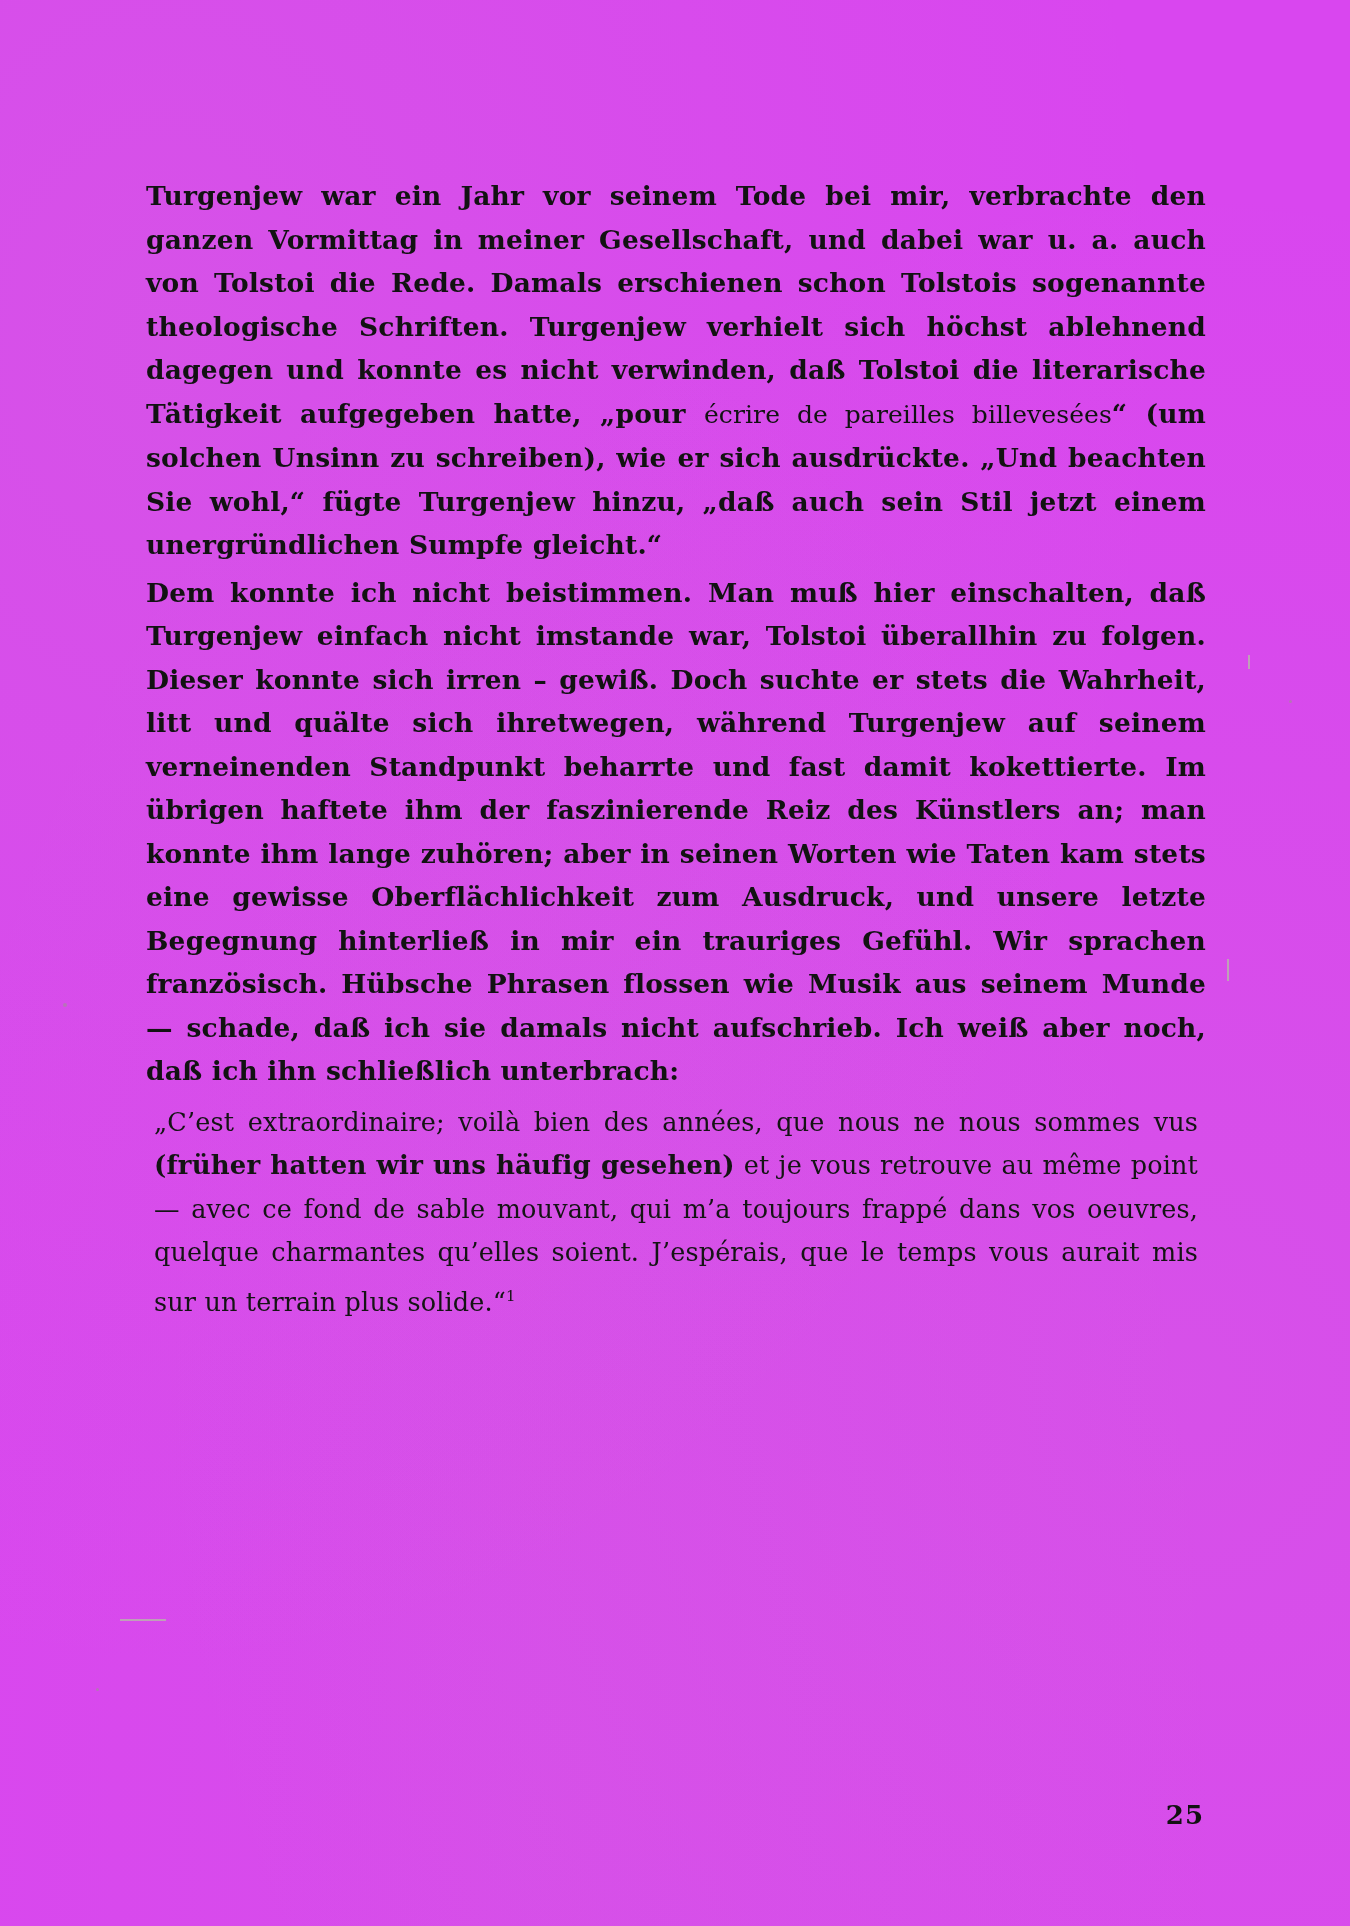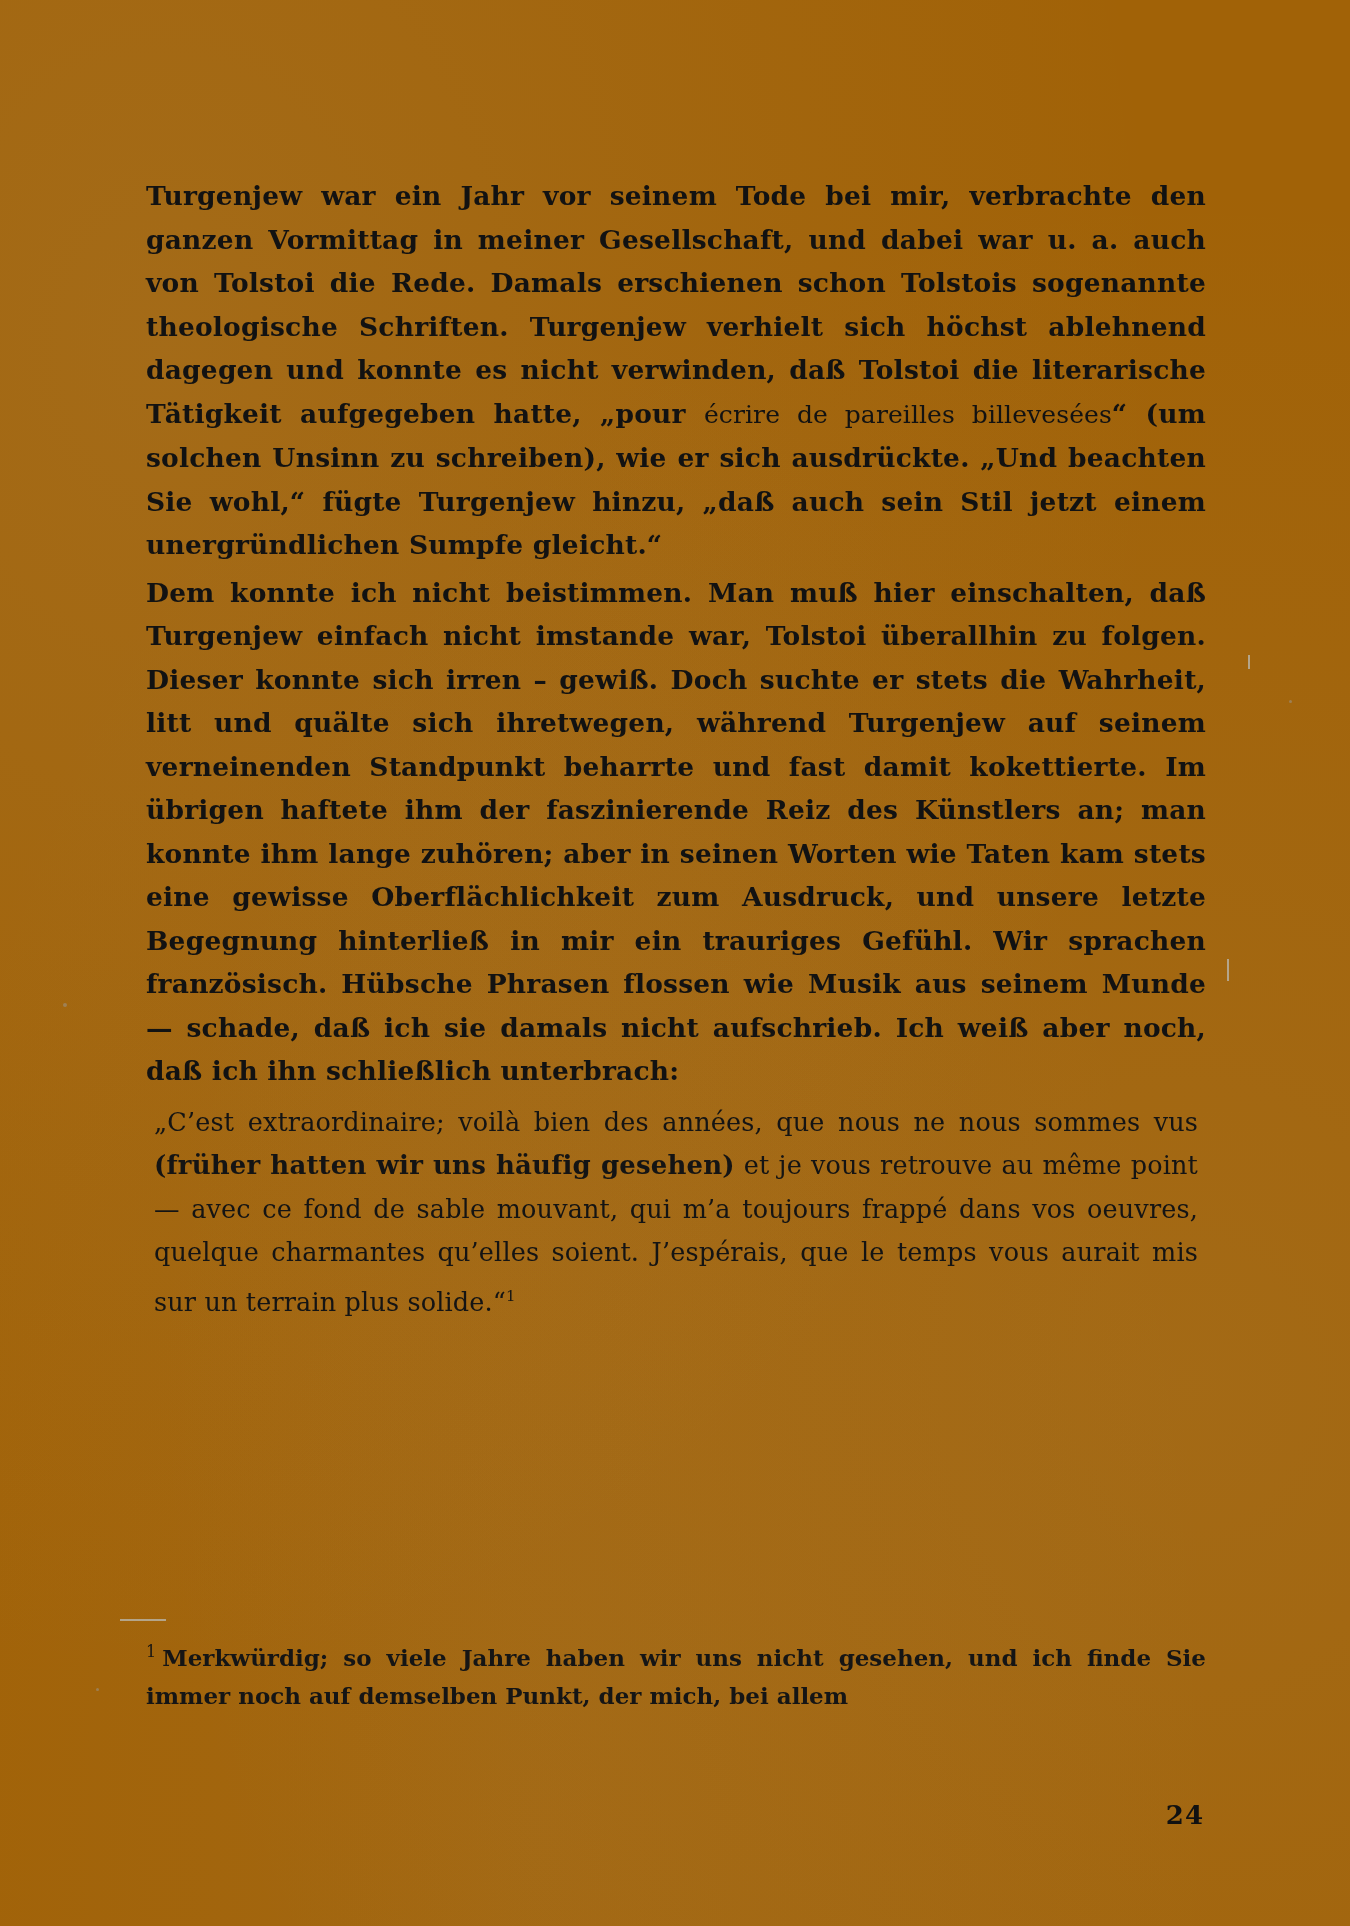--- a/index.html
+++ b/index.html
@@ -13,21 +13,21 @@
     position: relative;
     overflow: hidden;
     font-family: "DejaVu Serif", serif;
   }
 
   .page {
     position: absolute;
     left: 0; top: 0;
     width: 1350px;
     height: 1926px;
-    background: #a16207;
+    background: #d946ef;
   }
 
   
   .page::before {
     content: "";
     position: absolute;
     left: 0; top: 0; right: 0; bottom: 0;
     background:
       radial-gradient(ellipse at 12% 18%, rgba(190,185,170,0.10), rgba(255,255,255,0) 60%),
       radial-gradient(ellipse at 88% 72%, rgba(190,185,170,0.09), rgba(255,255,255,0) 62%),
@@ -148,23 +148,22 @@
     <p class="frak"><span>Turgenjew war ein Jahr vor seinem Tode bei mir, verbrachte den ganzen Vormittag in meiner Gesellschaft, und dabei war u. a. auch von Tolstoi die Rede. Damals erschienen schon Tolstois sogenannte theologische Schriften. Turgenjew verhielt sich höchst ablehnend dagegen und konnte es nicht verwinden, daß Tolstoi die literarische Tätigkeit aufgegeben hatte, „pour </span><span class="rom">écrire de pareilles billevesées</span><span>“ (um solchen Unsinn zu schreiben), wie er sich ausdrückte. „Und beachten Sie wohl,“ fügte Turgenjew hinzu, „daß auch sein Stil jetzt einem unergründlichen Sumpfe gleicht.“</span></p>
 
     <p class="frak p2"><span>Dem konnte ich nicht beistimmen. Man muß hier einschalten, daß Turgenjew einfach nicht imstande war, Tolstoi überallhin zu folgen. Dieser konnte sich irren – gewiß. Doch suchte er stets die Wahrheit, litt und quälte sich ihretwegen, während Turgenjew auf seinem verneinenden Standpunkt beharrte und fast damit kokettierte. Im übrigen haftete ihm der faszinierende Reiz des Künstlers an; man konnte ihm lange zuhören; aber in seinen Worten wie Taten kam stets eine gewisse Oberflächlichkeit zum Ausdruck, und unsere letzte Begegnung hinterließ in mir ein trauriges Gefühl. Wir sprachen französisch. Hübsche Phrasen flossen wie Musik aus seinem Munde — schade, daß ich sie damals nicht aufschrieb. Ich weiß aber noch, daß ich ihn schließlich unterbrach:</span></p>
 
     <p class="quote-rom"><span>„C’est extraordinaire; voilà bien des années, que nous ne nous sommes vus </span><span class="frakrun">(früher hatten wir uns häufig gesehen)</span><span> et je vous retrouve au même point — avec ce fond de sable mouvant, qui m’a toujours frappé dans vos oeuvres, quelque charmantes qu’elles soient. J’espérais, que le temps vous aurait mis sur un terrain plus solide.“</span><sup class="note-ref">1</sup></p>
 
   </div>
 
   <div class="footnote-rule"></div>
 
-  <div class="footnote"><span class="fnmark">1</span><span>Merkwürdig; so viele Jahre haben wir uns nicht gesehen, und ich finde Sie immer noch auf demselben Punkt, der mich, bei allem</span></div>
 
-  <div class="folio">24</div>
+  <div class="folio">25</div>
 
   <span class="speck" style="left:63px; top:1003px; width:4px; height:4px;"></span>
   <span class="speck" style="left:1289px; top:700px; width:3px; height:3px;"></span>
   <span class="speck" style="left:96px; top:1688px; width:3px; height:3px;"></span>
   <span class="tick" style="left:1227px; top:959px; width:2px; height:22px;"></span>
   <span class="tick" style="left:1248px; top:655px; width:2px; height:14px;"></span>
   <span class="tick" style="left:120px; top:1619px; width:46px; height:2px;"></span>
   <span class="tick" style="left:1130px; top:1619px; width=40px; height:2px;"></span>
 
 </div>

